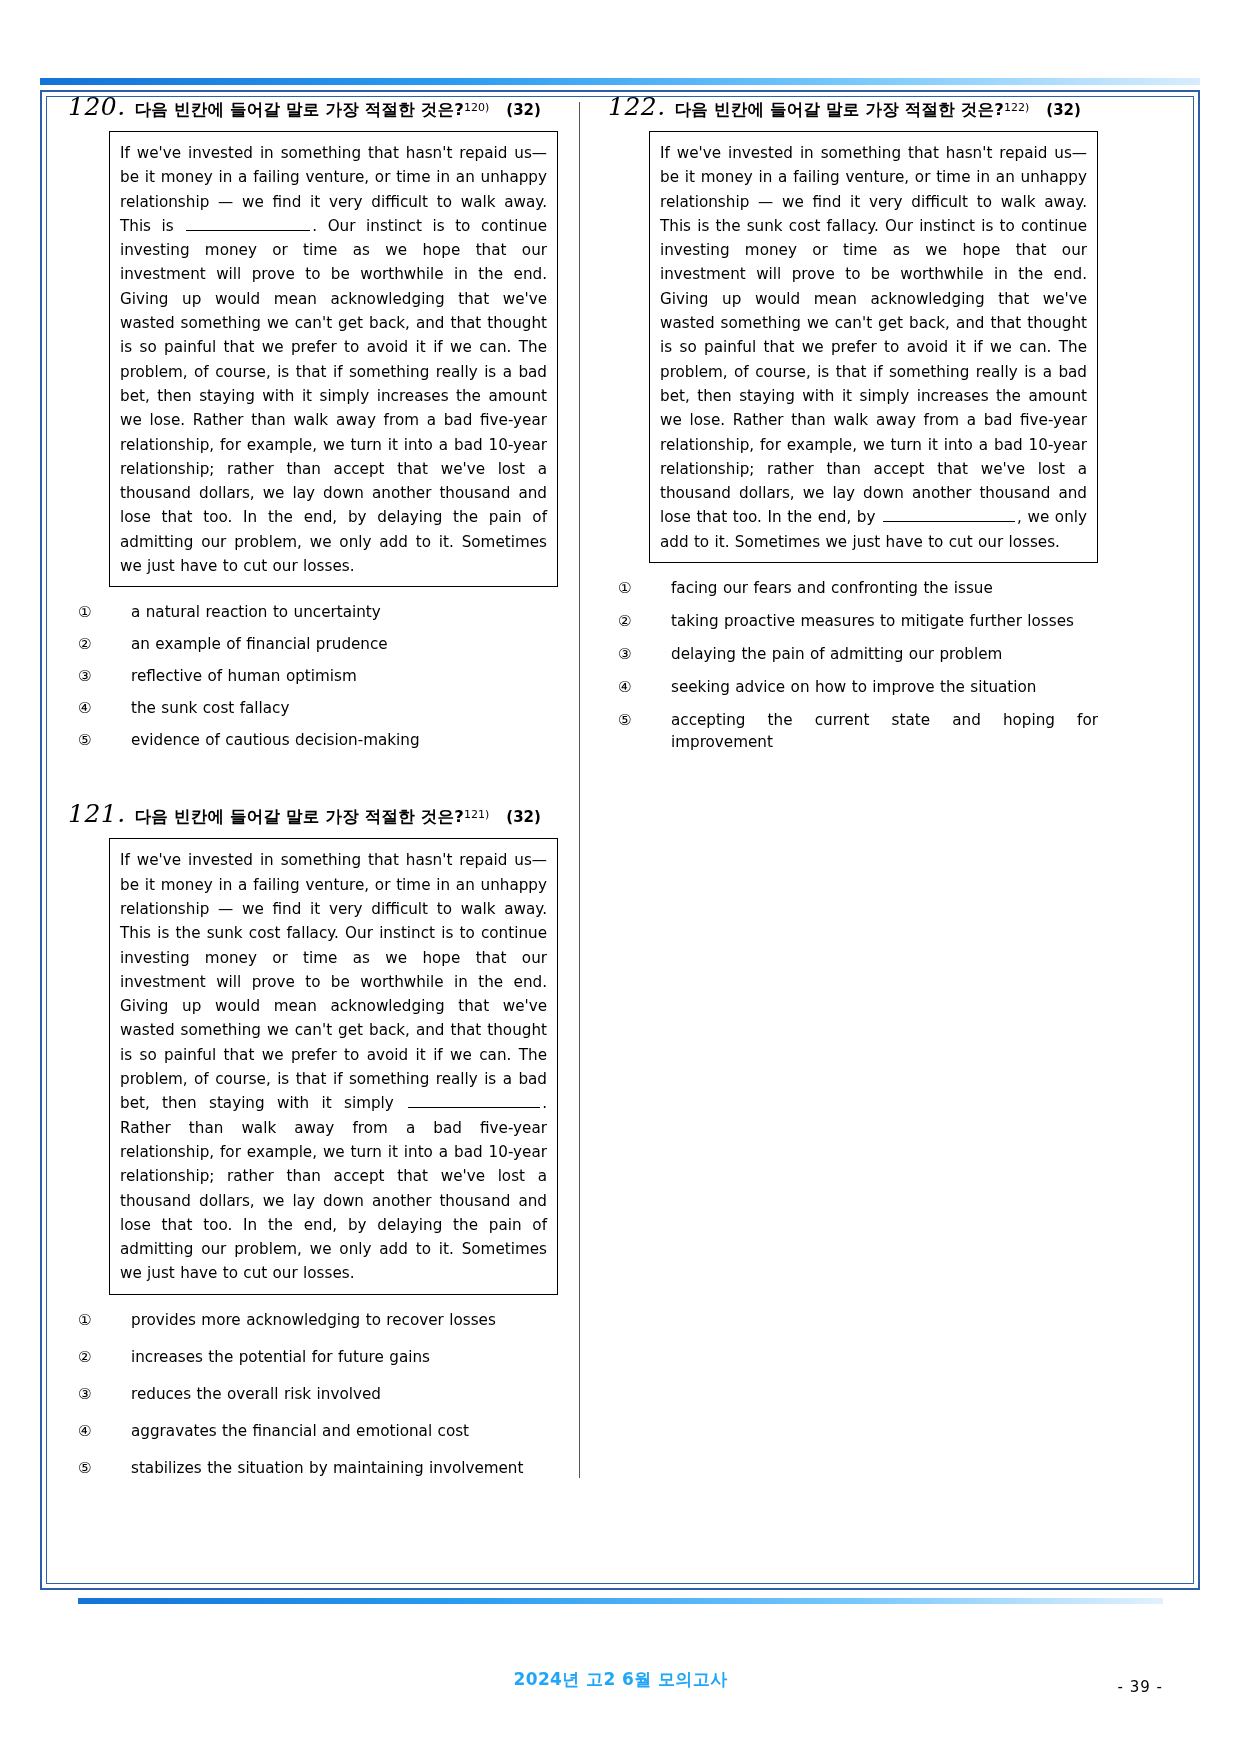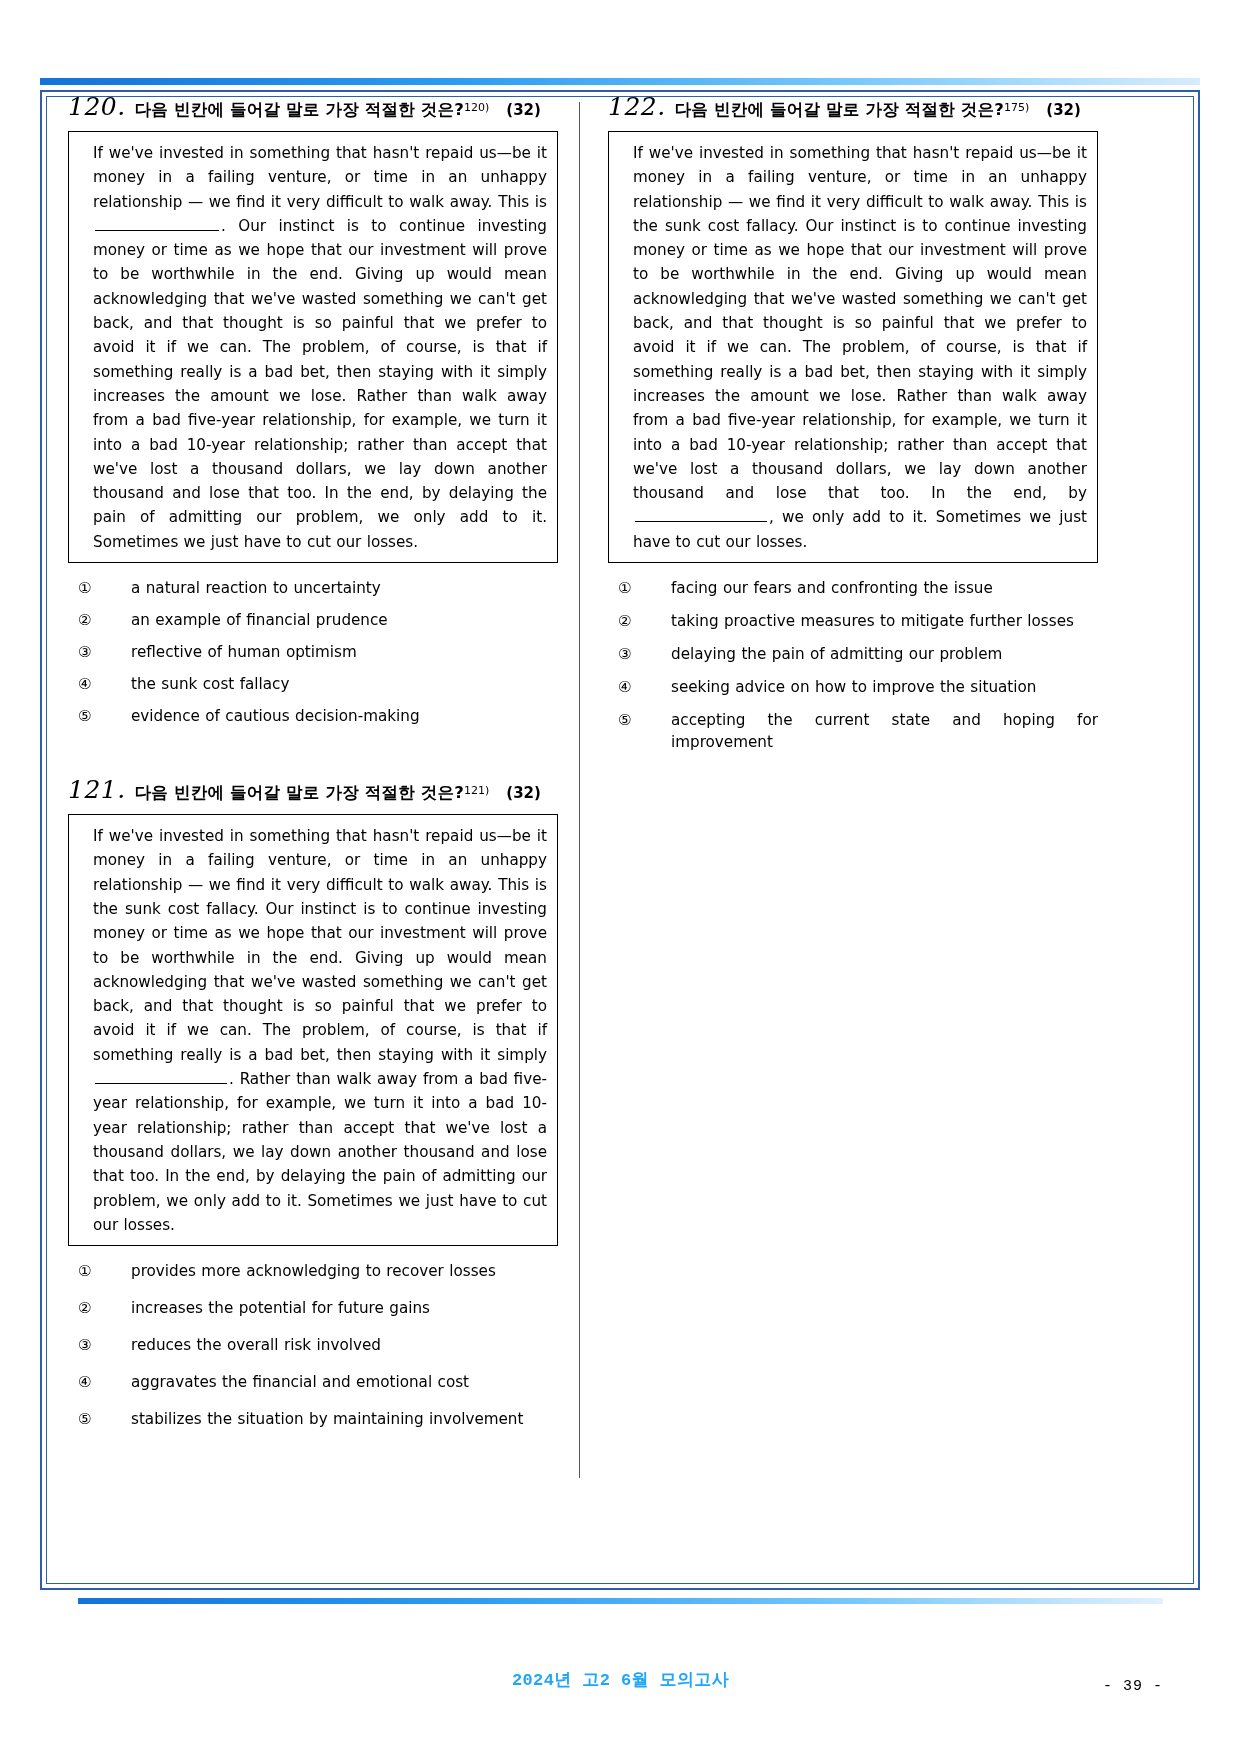--- a/index.html
+++ b/index.html
@@ -133,27 +133,28 @@
   .q-src {
     font-size: 15px;
     font-weight: bold;
     margin-left: 17px;
   }
 
   
   .passage {
     border: 1px solid #000000;
     box-sizing: border-box;
-    padding: 9px 10px 8px 24px;
+    padding: 9px 10px 8px 10px;
     font-size: 15.2px;
     line-height: 24.3px;
     text-align: justify;
     text-justify: inter-word;
     hyphens: none;
     word-spacing: 0.5px;
+    margin-left: 41px;
   }
   .passage p { margin: 0; }
 
   .blank {
     display: inline-block;
     width: 124px;
     border-bottom: 1.4px solid #000;
     height: 15px;
     vertical-align: baseline;
     margin: 0 2px;
@@ -199,21 +200,20 @@
     height: 6px;
     background: linear-gradient(90deg, #1473d6 0%, #2a9bf0 35%, #78c8fb 72%, #e2f1fd 100%);
   }
   .footer {
     position: absolute;
     left: 78px;
     top: 1668px;
     width: 1085px;
     display: flex;
     align-items: center;
-    font-family: Liberation Mono, monospace;
   }
   .footer-center {
     flex: 1 1 auto;
     text-align: center;
     color: #1fa6f7;
     font-weight: bold;
     font-size: 17px;
     letter-spacing: 0.4px;
   }
   .footer-page {
@@ -314,21 +314,21 @@
     </div>
 
   </div>
 
   <div class="col col-right">
 
     <div class="question">
       <div class="q-head">
         <span class="q-num">122.</span>
         <span class="q-title">다음 빈칸에 들어갈 말로 가장 적절한 것은?</span>
-          <span class="q-sup">175)</span>
+          <span class="q-sup">122)</span>
           <span class="q-src">(32)</span>
       </div>
 
       <div class="passage">
         <p><span>If we've invested in something that hasn't repaid us—be it money in a failing venture, or time in an unhappy relationship — we find it very difficult to walk away. This is the sunk cost fallacy. Our instinct is to continue investing money or time as we hope that our investment will prove to be worthwhile in the end. Giving up would mean acknowledging that we've wasted something we can't get back, and that thought is so painful that we prefer to avoid it if we can. The problem, of course, is that if something really is a bad bet, then staying with it simply increases the amount we lose. Rather than walk away from a bad five-year relationship, for example, we turn it into a bad 10-year relationship; rather than accept that we've lost a thousand dollars, we lay down another thousand and lose that too. In the end, by </span><span class="blank blank-md"></span><span>, we only add to it. Sometimes we just have to cut our losses.</span></p>
       </div>
 
       <div class="choices wide">
         <div class="choice">
           <span class="marker">①</span>

